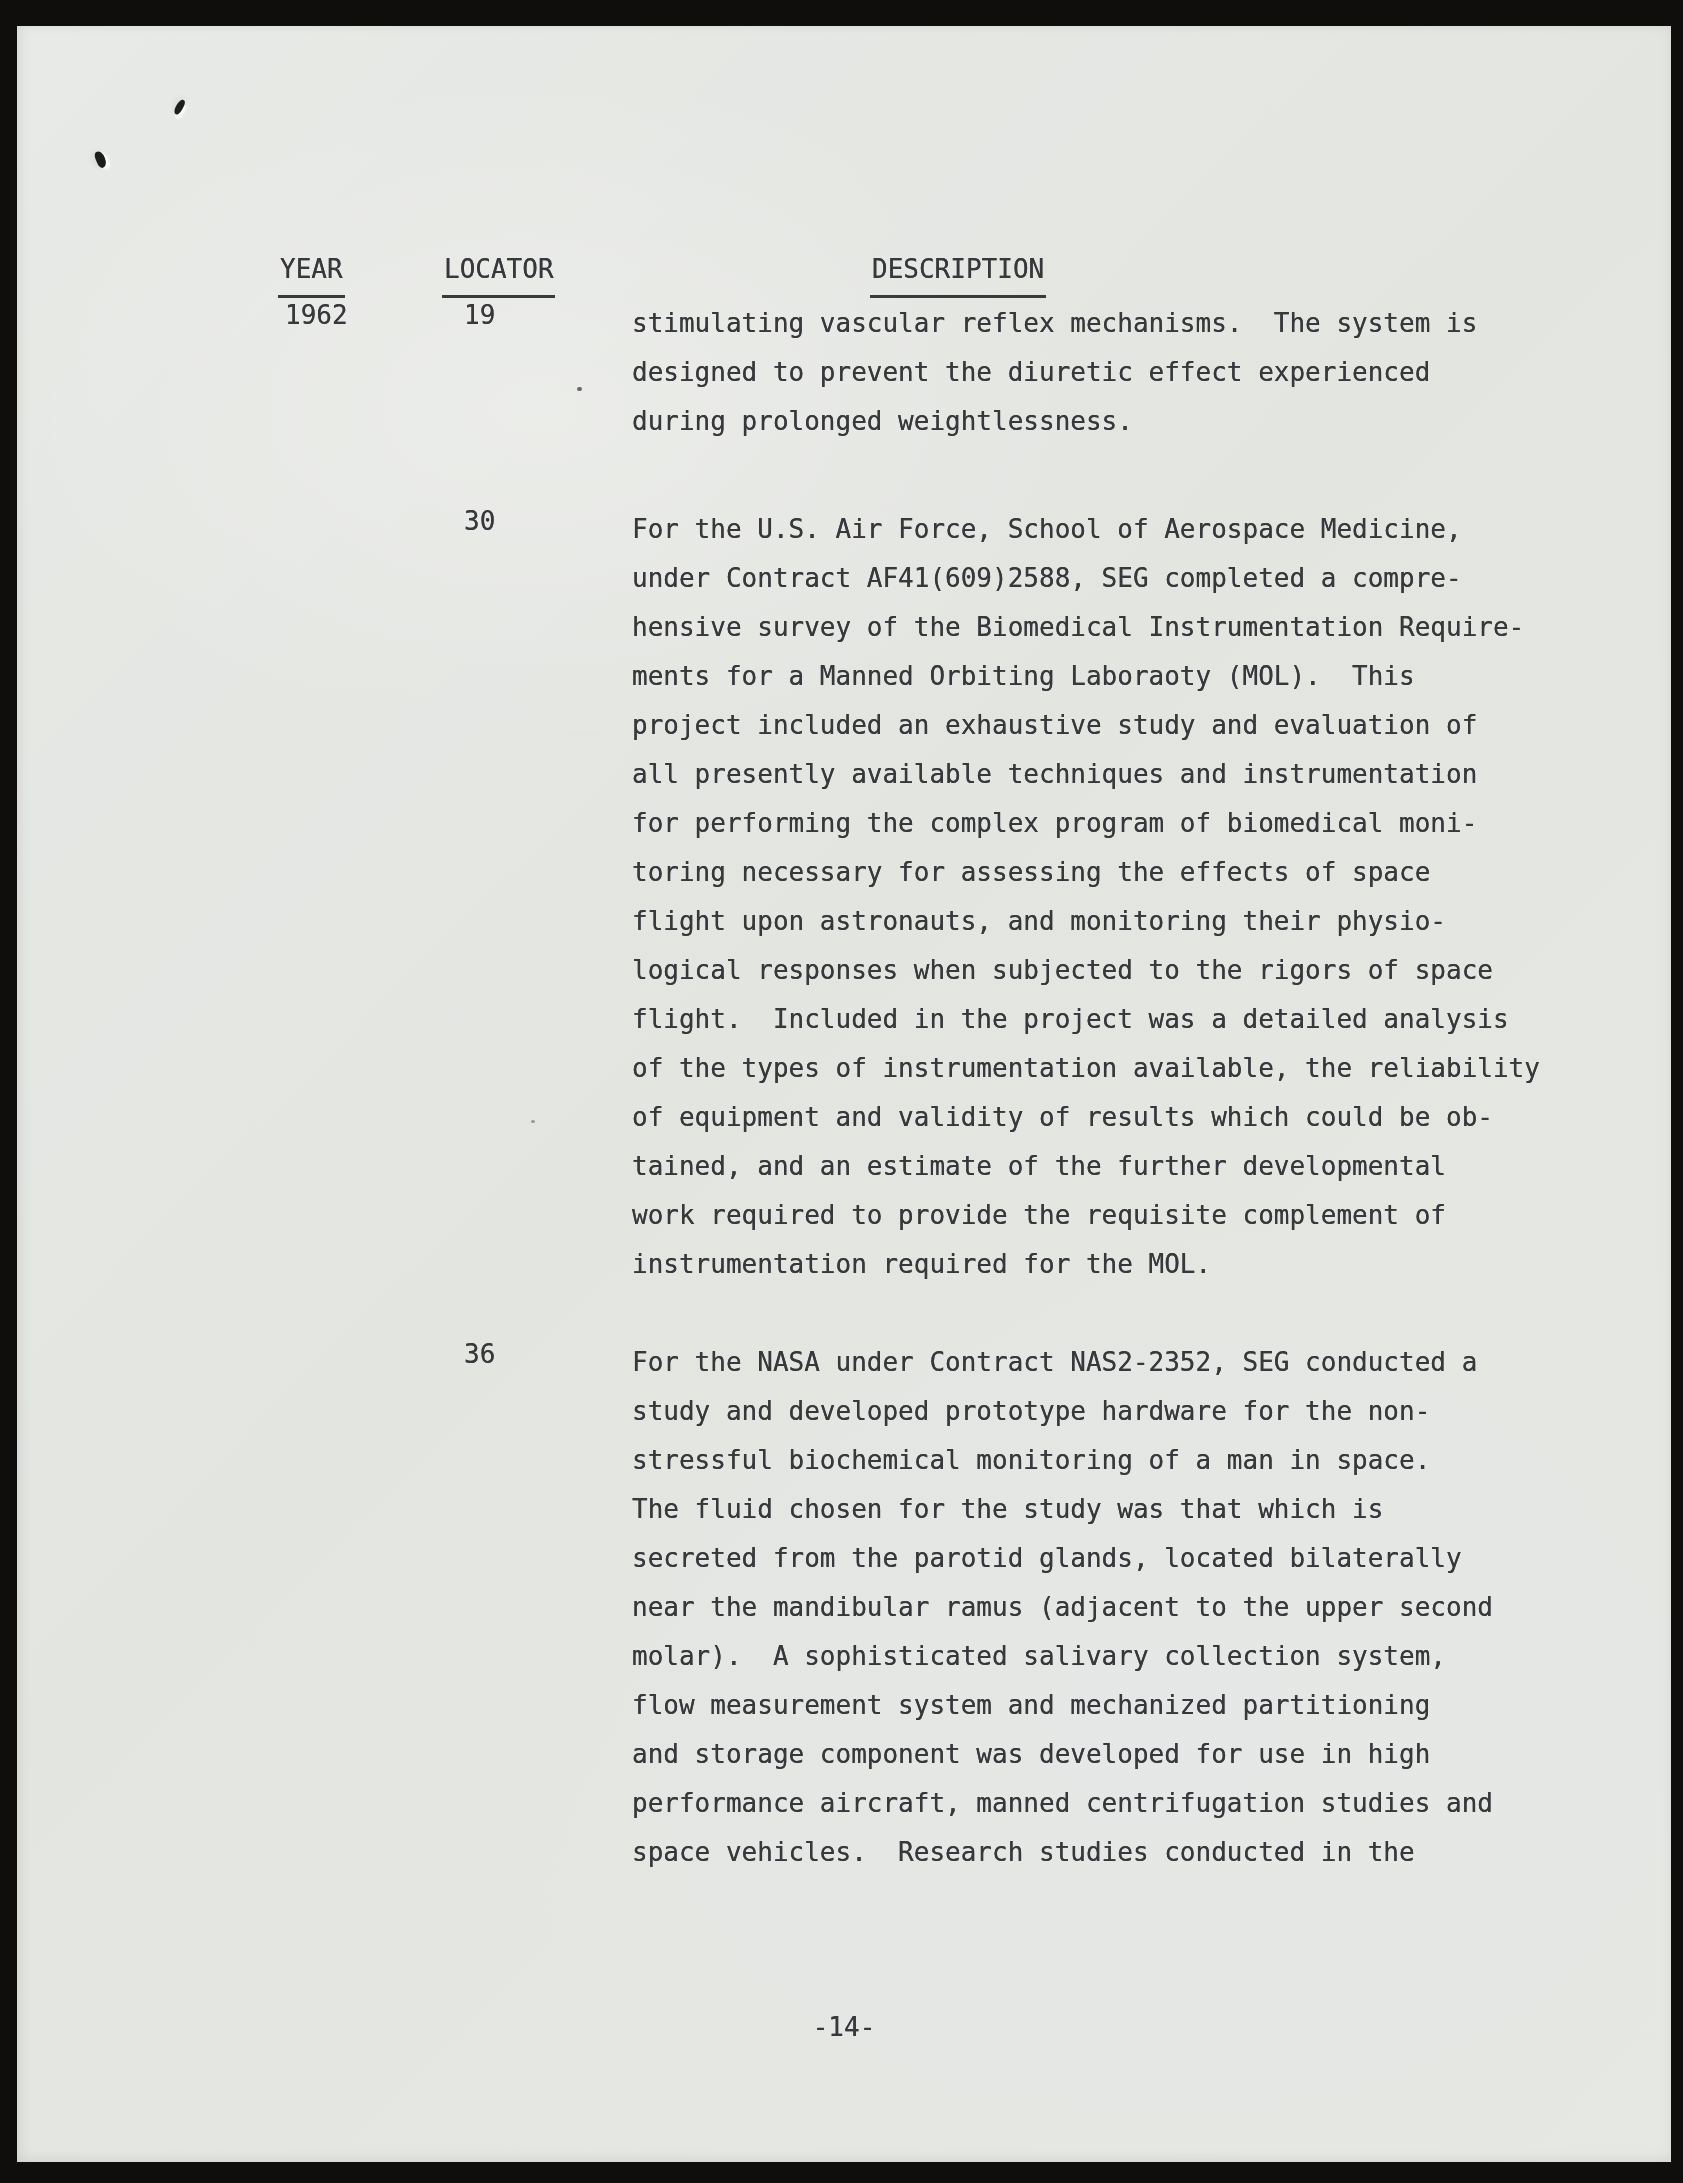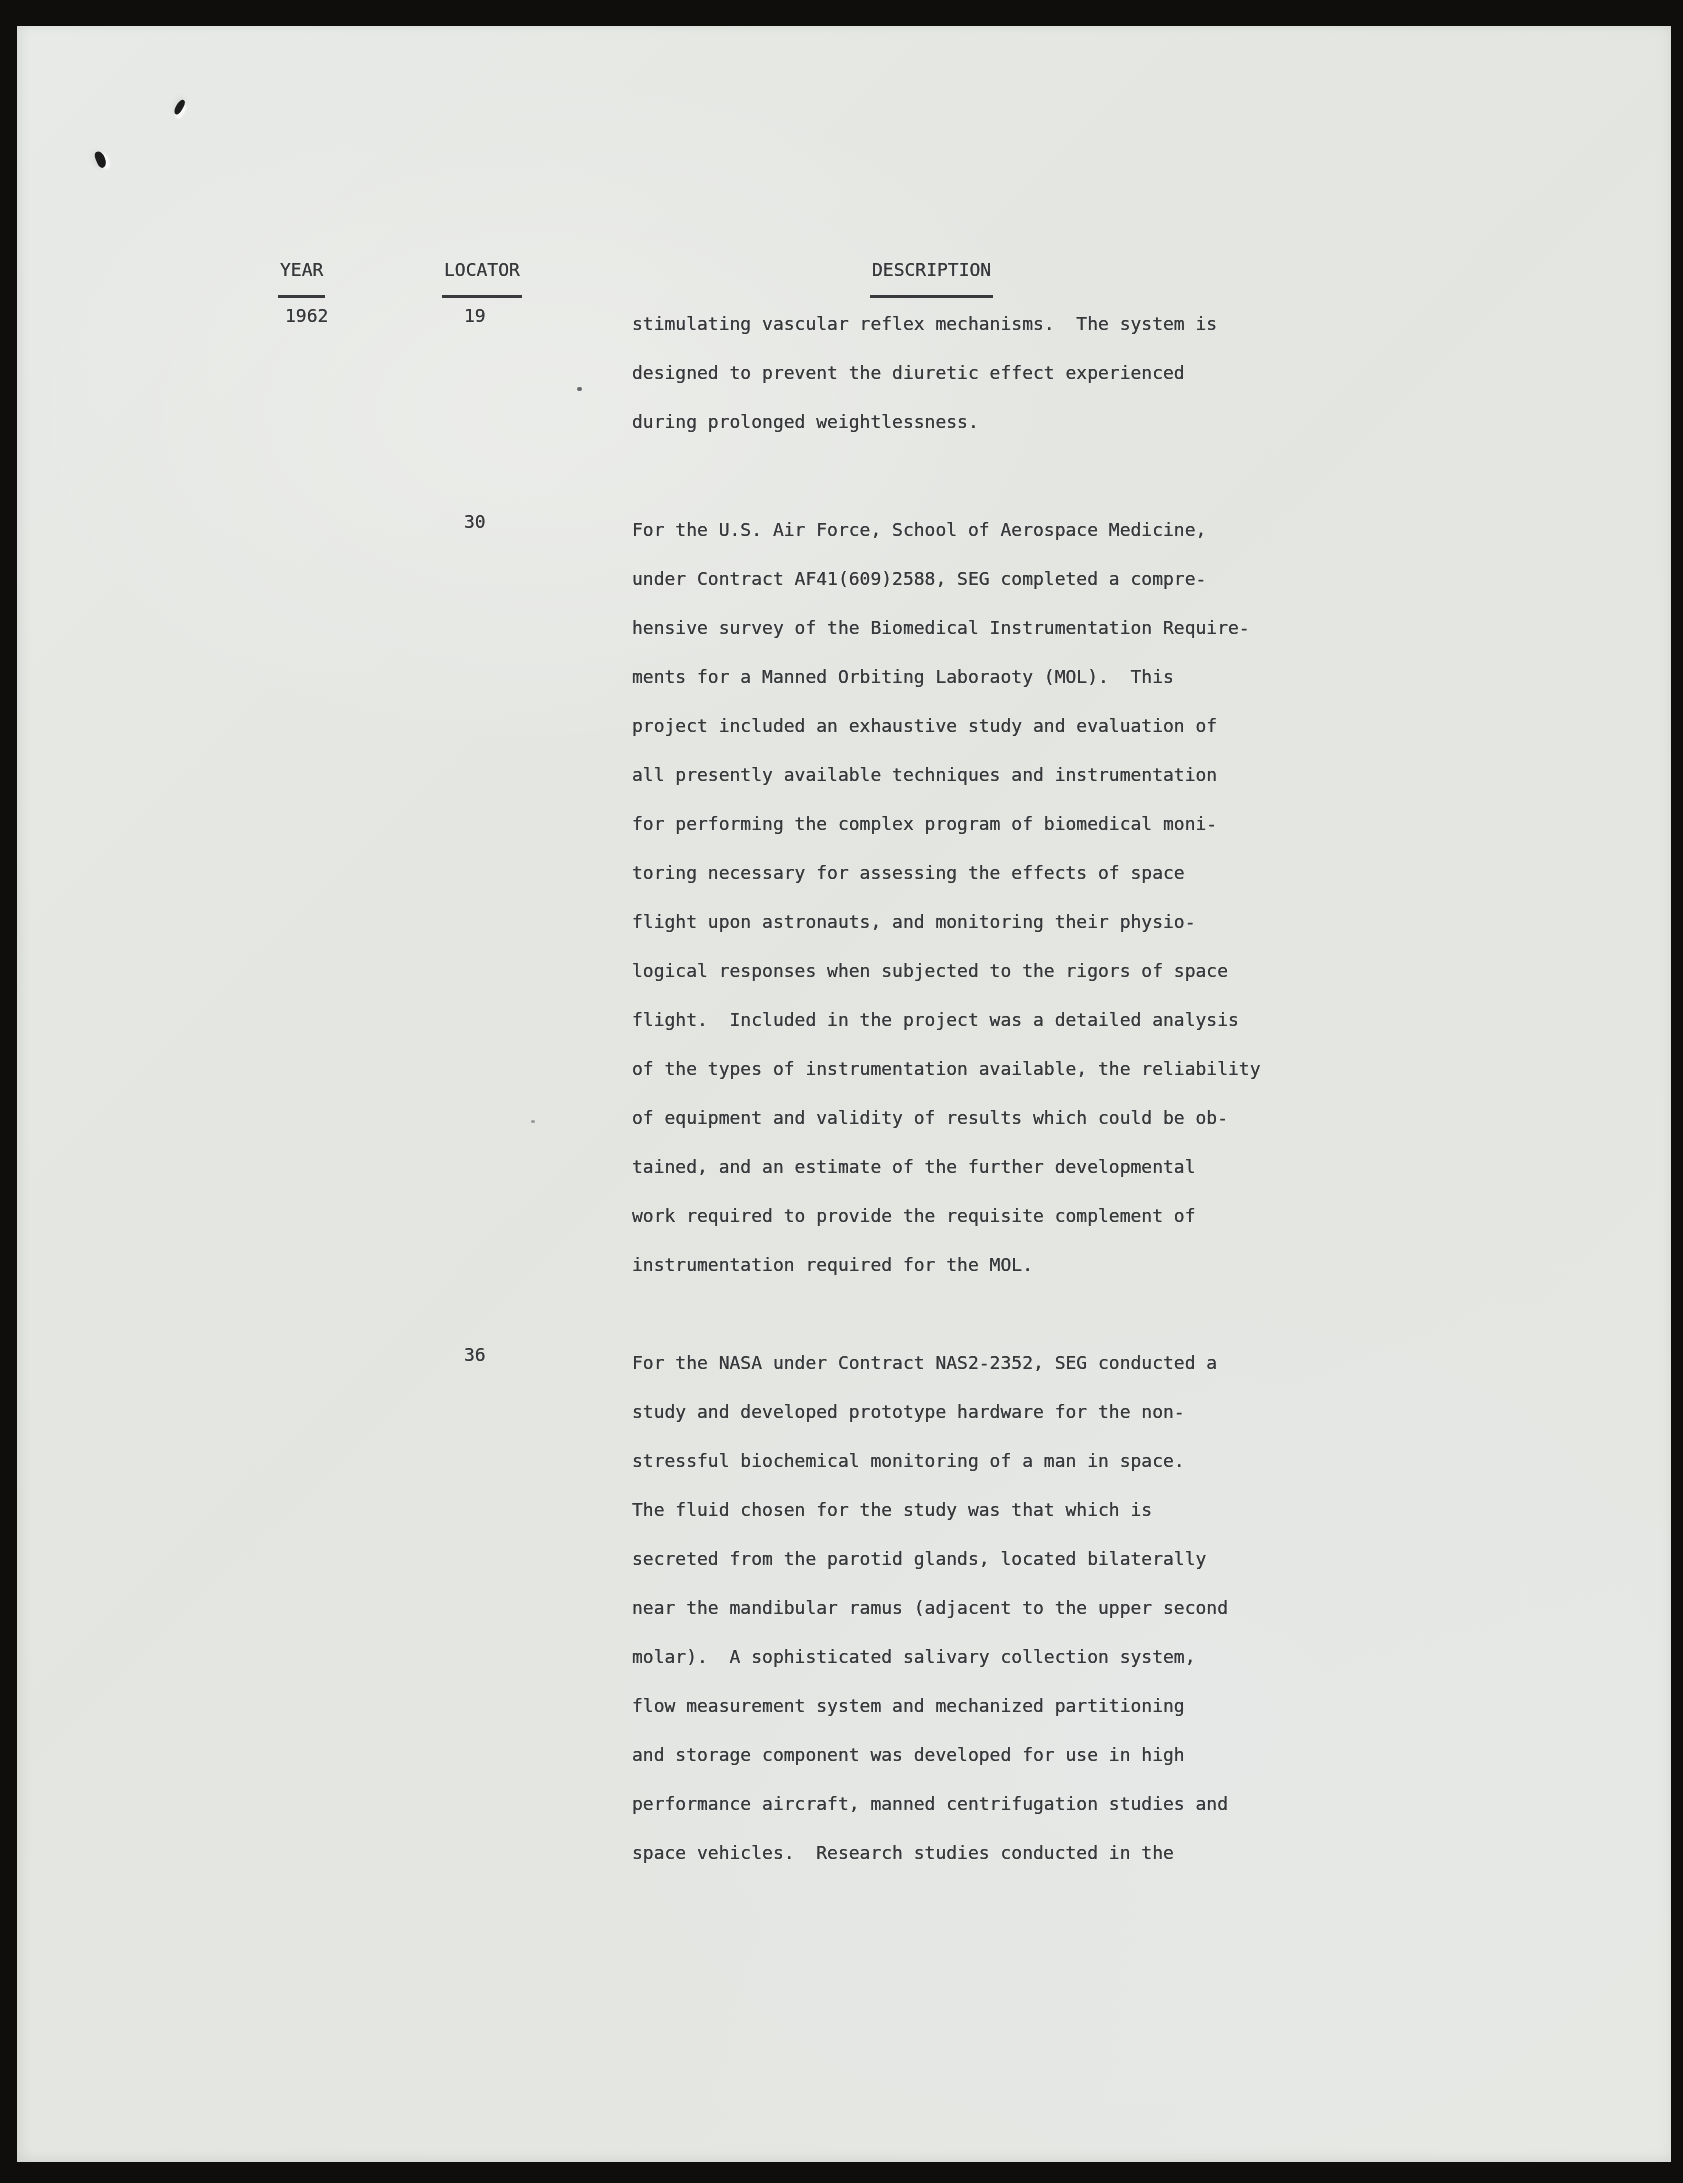--- a/index.html
+++ b/index.html
@@ -24,21 +24,21 @@
     background:
       radial-gradient(892px 574px at 32% 18%, rgba(255,255,255,0.22), rgba(255,255,255,0) 62%),
       radial-gradient(1020px 765px at 70% 80%, rgba(230,233,236,0.35), rgba(230,233,236,0) 70%),
       linear-gradient(135deg, #e8eae7 0%, #e3e5e1 45%, #e6e8e4 100%);
     box-shadow:
       inset 5.1px 0 11.5px rgba(0,0,0,0.05),
       inset -2.5px -3.8px 14px rgba(0,0,0,0.04);
     color: #38383c;
   }
   .typed {
-    font-size: 18px;
+    font-size: 26px;
     line-height: 49px;
     letter-spacing: 0px;
     color: #38383c;
     text-shadow: 0 0 0.4px rgba(52,52,58,0.85);
   }
   #col-headers {
     position: absolute;
     top: 219px;
     left: 0;
     width: 100%;
@@ -164,16 +164,19 @@
 The fluid chosen for the study was that which is
 secreted from the parotid glands, located bilaterally
 near the mandibular ramus (adjacent to the upper second
 molar).  A sophisticated salivary collection system,
 flow measurement system and mechanized partitioning
 and storage component was developed for use in high
 performance aircraft, manned centrifugation studies and
 space vehicles.  Research studies conducted in the</p>
     </section>
 
+    <div id="page-footer" class="typed">
+      <span>-14-</span>
+    </div>
 
   </div>
 </div>
 
 
 </body></html>

